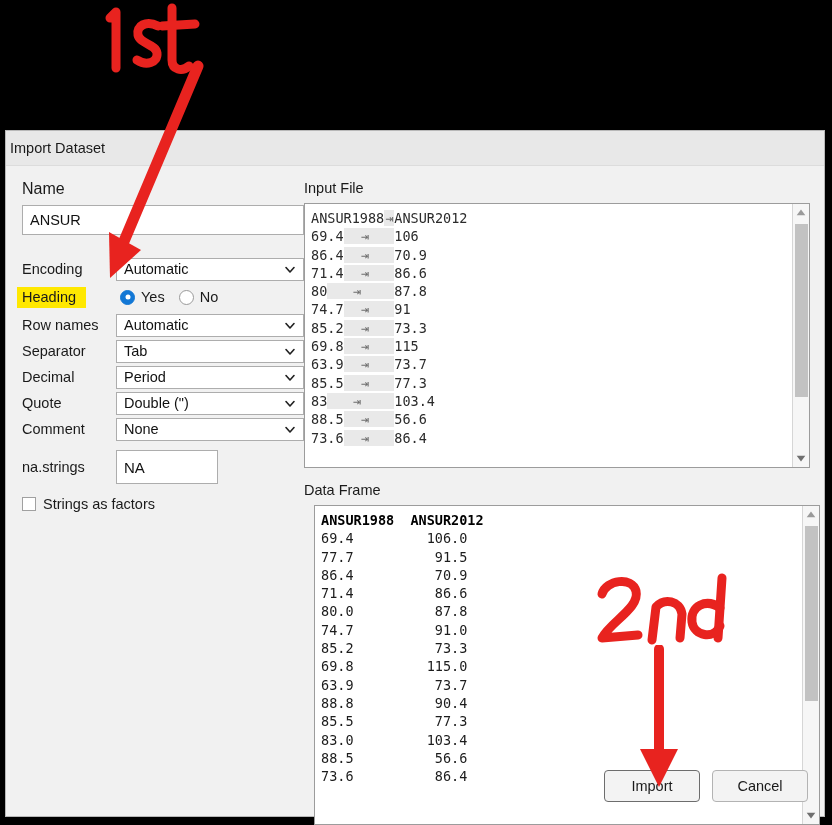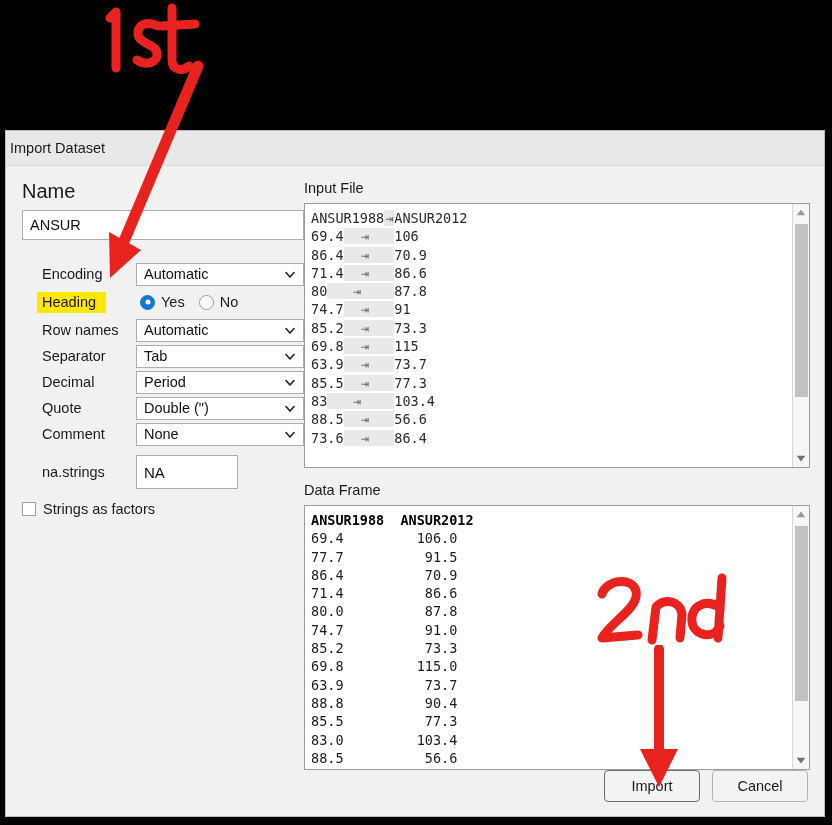--- a/index.html
+++ b/index.html
@@ -48,21 +48,21 @@
     height: calc(100% - 35px);
   }
 
   
   #left-col {
     position: absolute;
     left: 16px; top: 14px;
     width: 282px;
   }
   .field-label {
-    font-size: 20px;
+    font-size: 16px;
     color: #1a1a1a;
   }
   #name-label { display: block; margin-bottom: 7px; }
   .text-input {
     width: 282px; height: 30px;
     box-sizing: border-box;
     border: 1px solid #adadad;
     background: #ffffff;
     font-family: "Liberation Sans", sans-serif;
     font-size: 14.5px;
@@ -75,21 +75,20 @@
     display: flex;
     align-items: center;
     height: 26px;
     margin-top: 0px;
   }
   .row .lbl {
     width: 94px;
     font-size: 14.5px;
     color: #1a1a1a;
     flex: 0 0 94px;
-    margin-left: 20px;
   }
   .select-box {
     position: relative;
     width: 188px; height: 23px;
     box-sizing: border-box;
     border: 1px solid #adadad;
     background: #ffffff;
     display: flex; align-items: center;
     padding-left: 7px;
     font-size: 14.5px;
@@ -180,21 +179,21 @@
   }
   .textpanel {
     position: relative;
     width: 506px;
     border: 1px solid #9c9c9c;
     background: #ffffff;
     box-sizing: border-box;
     overflow: hidden;
   }
   #inputfile-panel { height: 265px; }
-  #dataframe-panel { height: 265px; }
+  #dataframe-panel { height: 320px; margin-left: 10px; }
 
   .textpanel .content {
     position: absolute;
     left: 0; top: 0;
     right: 17px; bottom: 0;
     overflow: hidden;
     padding: 5px 0 0 6px;
     box-sizing: border-box;
   }
   .mono-line {

